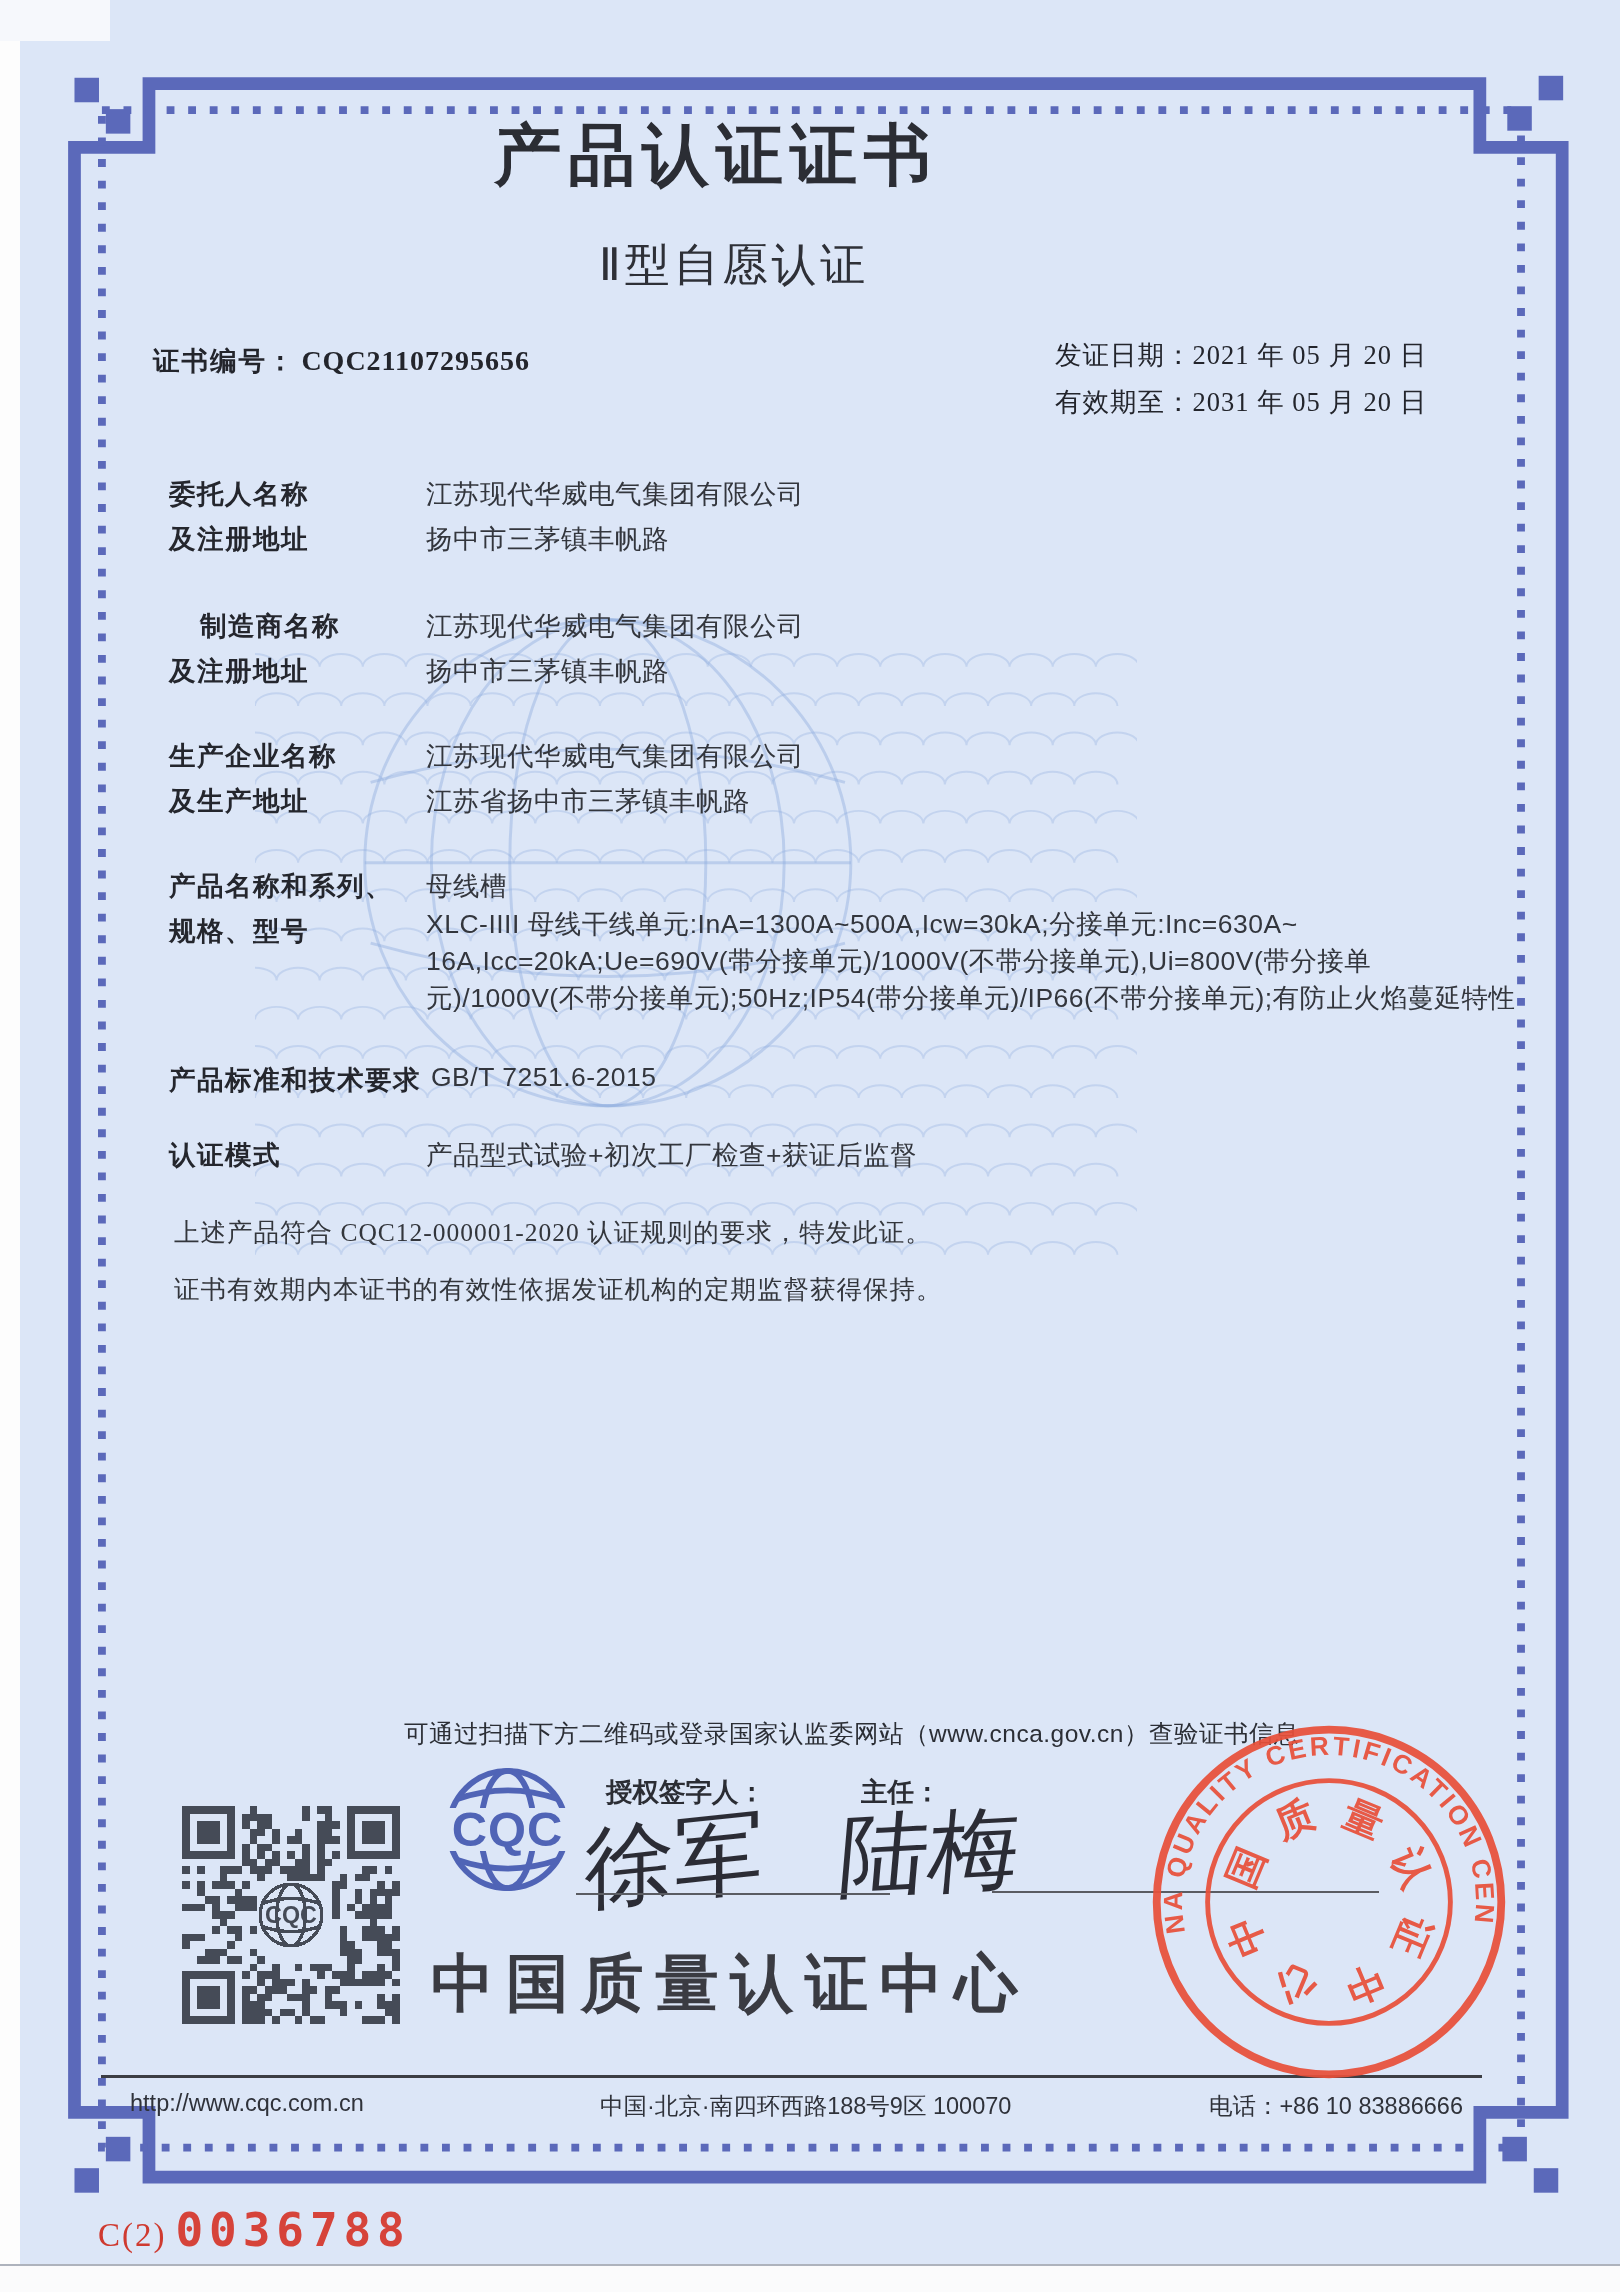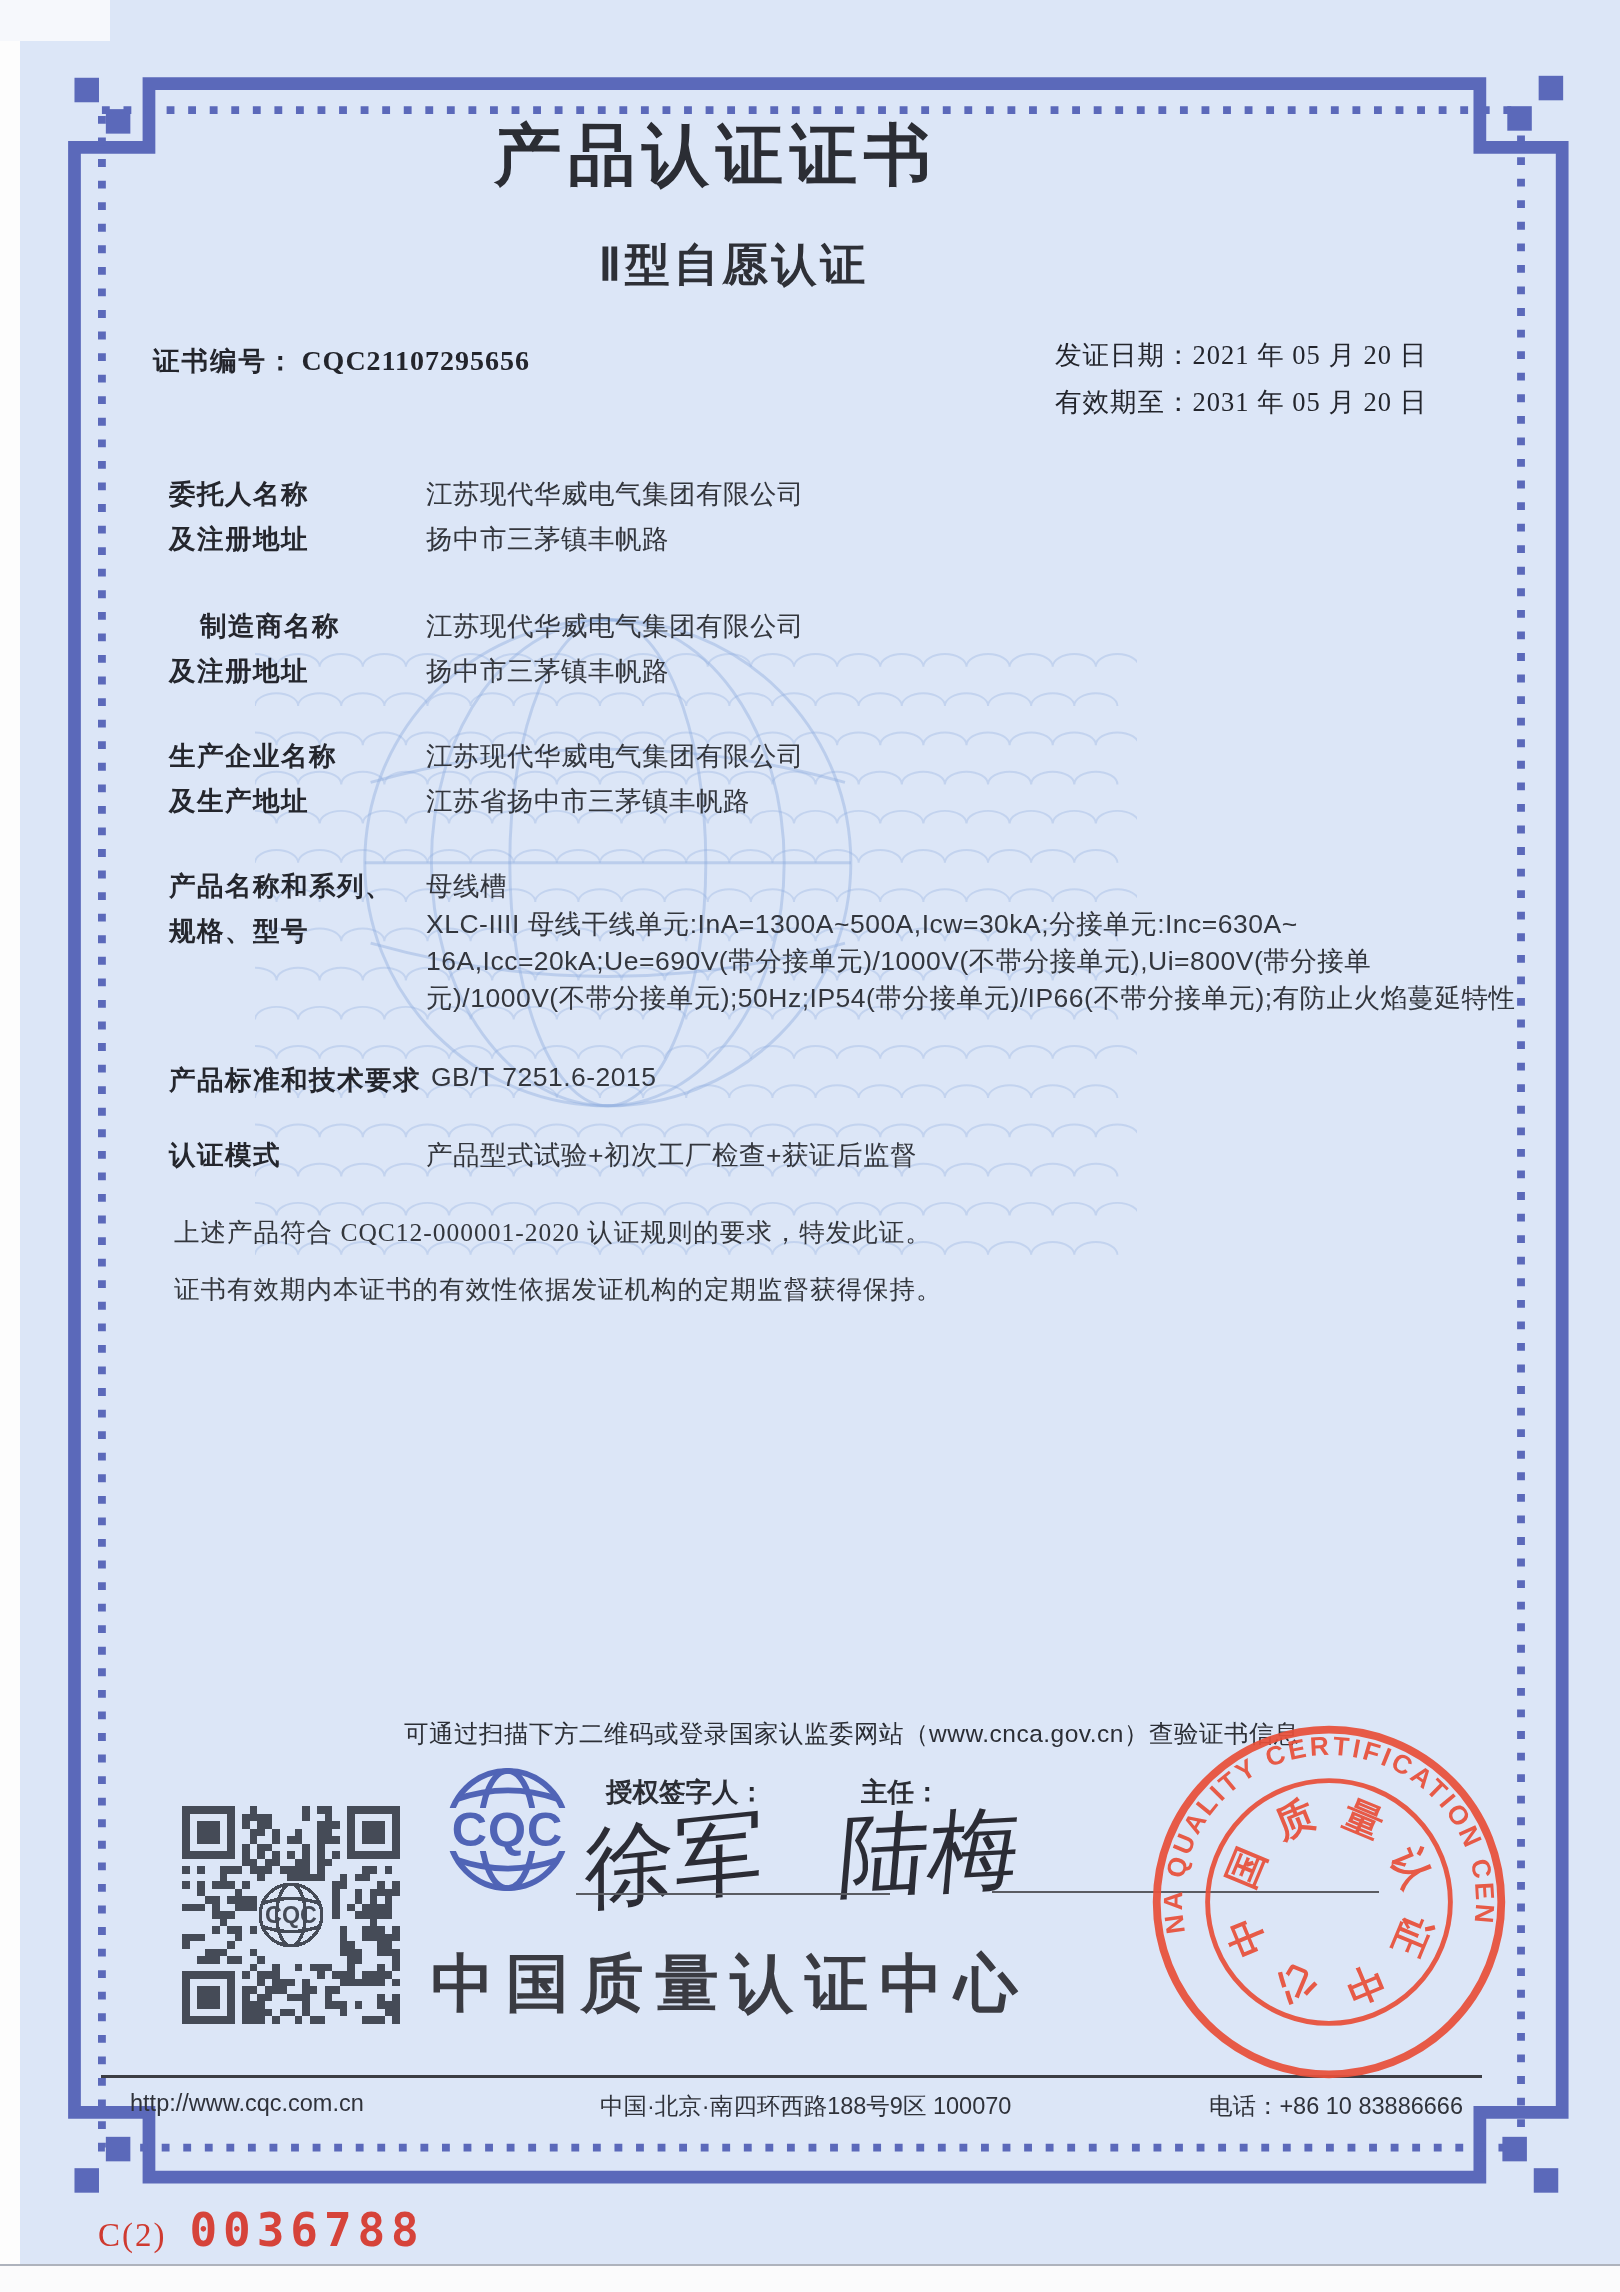--- a/index.html
+++ b/index.html
@@ -9,21 +9,21 @@
     font-family:"Liberation Sans",sans-serif;color:#23252c;
   }
   .abs{position:absolute;}
   svg{display:block;}
   
   .edge-left{left:0;top:0;width:19.6px;height:2293px;background:#fdfdfd;}
   .edge-bottom{left:0;top:2264px;width:1620px;height:28px;background:#fbfbfc;border-top:2px solid #aeb3bd;}
   .edge-corner{left:0;top:0;width:110px;height:41px;background:#f6f8fc;}
 
   .title{left:0;top:110px;width:1432px;text-align:center;font-size:67px;font-weight:900;letter-spacing:6.9px;color:#2b2d34;}
-  .subtitle{left:0;top:235px;width:1468px;text-align:center;font-size:45px;font-weight:700;letter-spacing:3.9px;color:#2e3037;}
+  .subtitle{left:0;top:235px;width:1468px;text-align:center;font-size:45px;font-weight:400;letter-spacing:3.9px;color:#2e3037;}
 
   .certline{left:153px;top:343px;font-size:26.5px;}
   .certline .lab{font-family:"Liberation Serif",serif;letter-spacing:2px;font-weight:bold;}
   .certline .num{font-weight:700;font-size:28px;letter-spacing:1px;margin-left:5.9px;font-family:Liberation Serif, serif;}
 
   .dateline{font-family:"Liberation Serif",serif;font-size:26.5px;letter-spacing:1px;white-space:nowrap;}
   .d1{left:1055px;top:337px;}
   .d2{left:1055px;top:384px;}
 
   .lbl{font-weight:700;font-size:26.5px;letter-spacing:1.5px;color:#24262d;white-space:nowrap;}
@@ -40,21 +40,21 @@
   .sigline{height:2px;background:#5a5c62;}
 
   .orgname{left:431px;top:1941px;font-size:63px;font-weight:800;letter-spacing:11.8px;color:#3a3b42;white-space:nowrap;}
 
   .rule{left:101px;top:2075px;width:1381px;height:2.9px;background:#3c3e44;}
   .foot{font-size:23.5px;color:#2f323a;top:2090px;white-space:nowrap;}
   .f-web{left:130px;}
   .f-addr{left:600px;}
   .f-tel{right:157px;left:auto;}
 
-  .serial{left:98px;top:2203px;display:flex;align-items:baseline;gap:23px;}
+  .serial{left:98px;top:2203px;display:flex;align-items:baseline;gap:9px;}
   .serial .pfx{font-family:"Liberation Serif",serif;font-size:33px;color:#cf3a30;letter-spacing:2px;}
   .serial .no{font-family:"DejaVu Sans Mono",monospace;font-size:46px;font-weight:700;color:#d6433a;letter-spacing:5.9px;}
 </style>
 </head>
 <body>
 
 <div class="page">
 
   <svg id="wm-svg" class="abs" style="left:255px;top:608px;" width="882" height="686" viewBox="0 0 900 700" fill="none">
       <g stroke="rgba(146,176,224,0.34)" stroke-width="2" fill="none">

